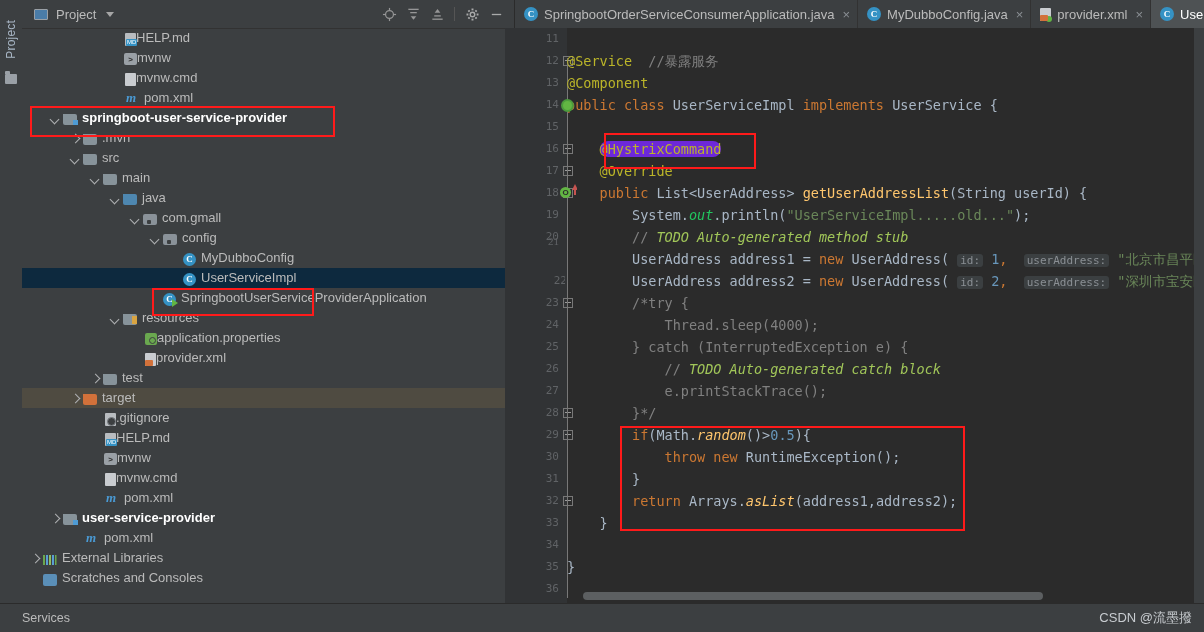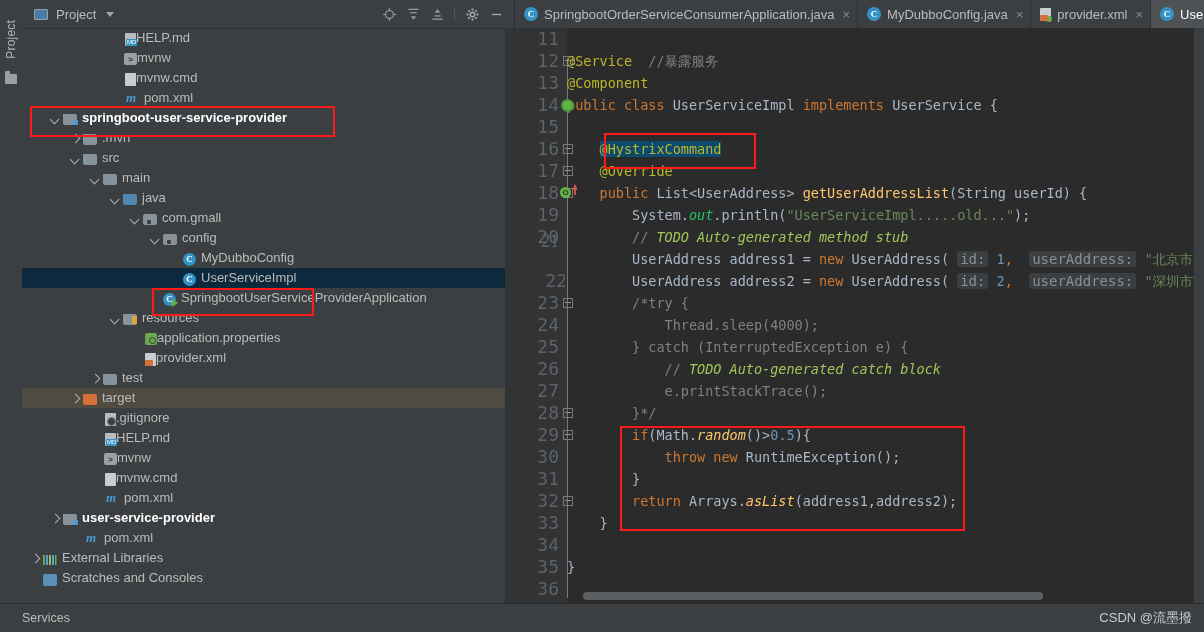--- a/index.html
+++ b/index.html
@@ -171,21 +171,21 @@
   .editor{
     position:absolute;left:505px;top:28px;width:689px;height:576px;
     background:#2b2b2b;overflow:hidden;
   }
   .gutter{
     position:absolute;left:0;top:0;width:62px;height:576px;background:#313335;
   }
   .gutter-line{
     position:absolute;right:40px;width:40px;text-align:right;
     font-family:"DejaVu Sans Mono","Liberation Mono",monospace;
-    font-size:18px;color:#606366;line-height:22px;height:22px;
+    font-size:11px;color:#606366;line-height:22px;height:22px;
   }
   .fold-col{position:absolute;left:56px;top:0;width:16px;height:576px;}
   .fold{
     position:absolute;left:2px;width:10px;height:10px;
     border:1px solid #787878;box-sizing:border-box;
   }
   .fold:after{content:"";position:absolute;left:1px;top:3px;width:6px;height:1px;background:#9a9a9a;}
   .foldline{position:absolute;left:6px;width:1px;background:#787878;}
   .code{
     position:absolute;left:62px;top:0;width:627px;height:576px;
@@ -197,24 +197,24 @@
   .an{color:#bbb529;}
   .cm{color:#808080;}
   .todo{color:#a1c659;font-style:italic;}
   .st{color:#6a8759;}
   .num{color:#6897bb;}
   .plain{color:#a9b7c6;}
   .fld{color:#22c55e;font-style:italic;}
   .mth{color:#ffc66d;}
   .ital{font-style:italic;}
   .hint{
-    background:#3b3f41;color:#8a8f94;font-size:14px;
+    background:#3b3f41;color:#8a8f94;font-size:11px;
     padding:0 3px;border-radius:3px;
   }
-  .hl-ann{background:#0c4a6e;}
+  .hl-ann{background:#6d28d9;border-radius:8px;}
 
   .grun{position:absolute;width:13px;height:13px;border-radius:50%;background:#4b9b3c;}
   .grun:after{content:"";position:absolute;left:2px;top:2px;width:9px;height:9px;
     border-radius:50%;background:#62b543;}
   .gimpl{position:absolute;width:11px;height:11px;border-radius:50%;background:#62b543;
     color:#2b2b2b;font-size:8px;font-weight:bold;display:flex;align-items:center;justify-content:center;}
   .gimpl-arrow{position:absolute;width:0;height:0;border-left:3px solid transparent;
     border-right:3px solid transparent;border-bottom:6px solid #c75450;}
   .gimpl-stem{position:absolute;width:1.5px;height:8px;background:#c75450;}
 

